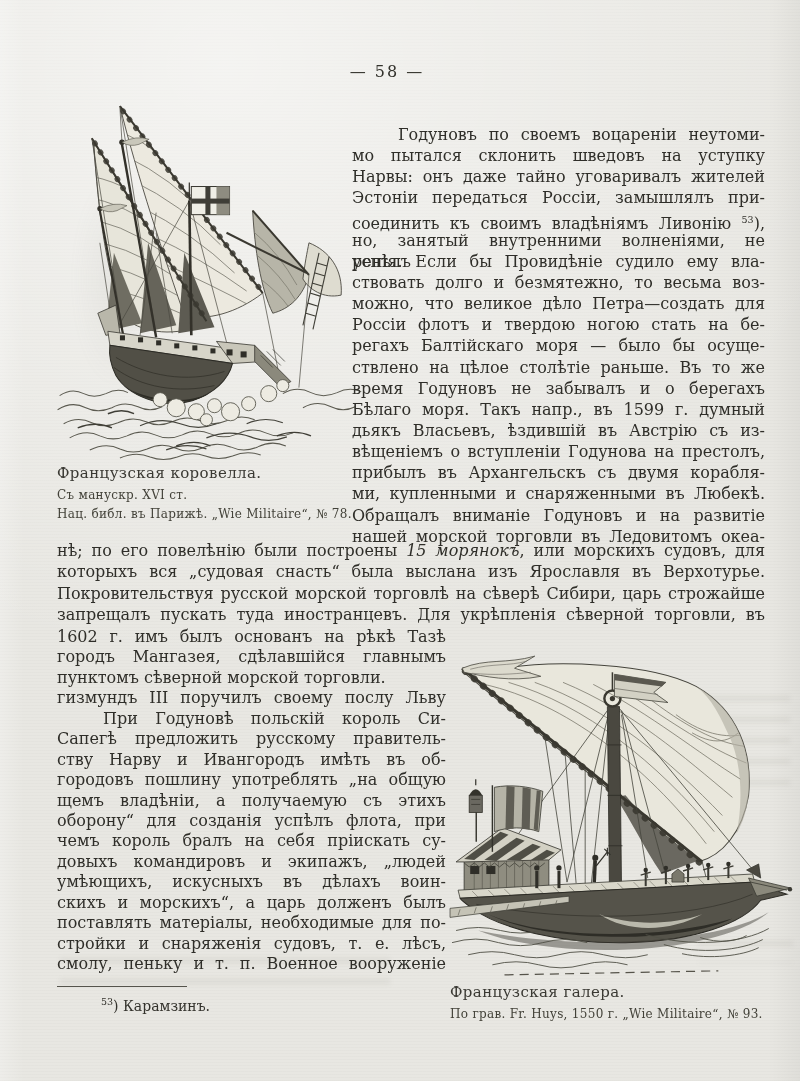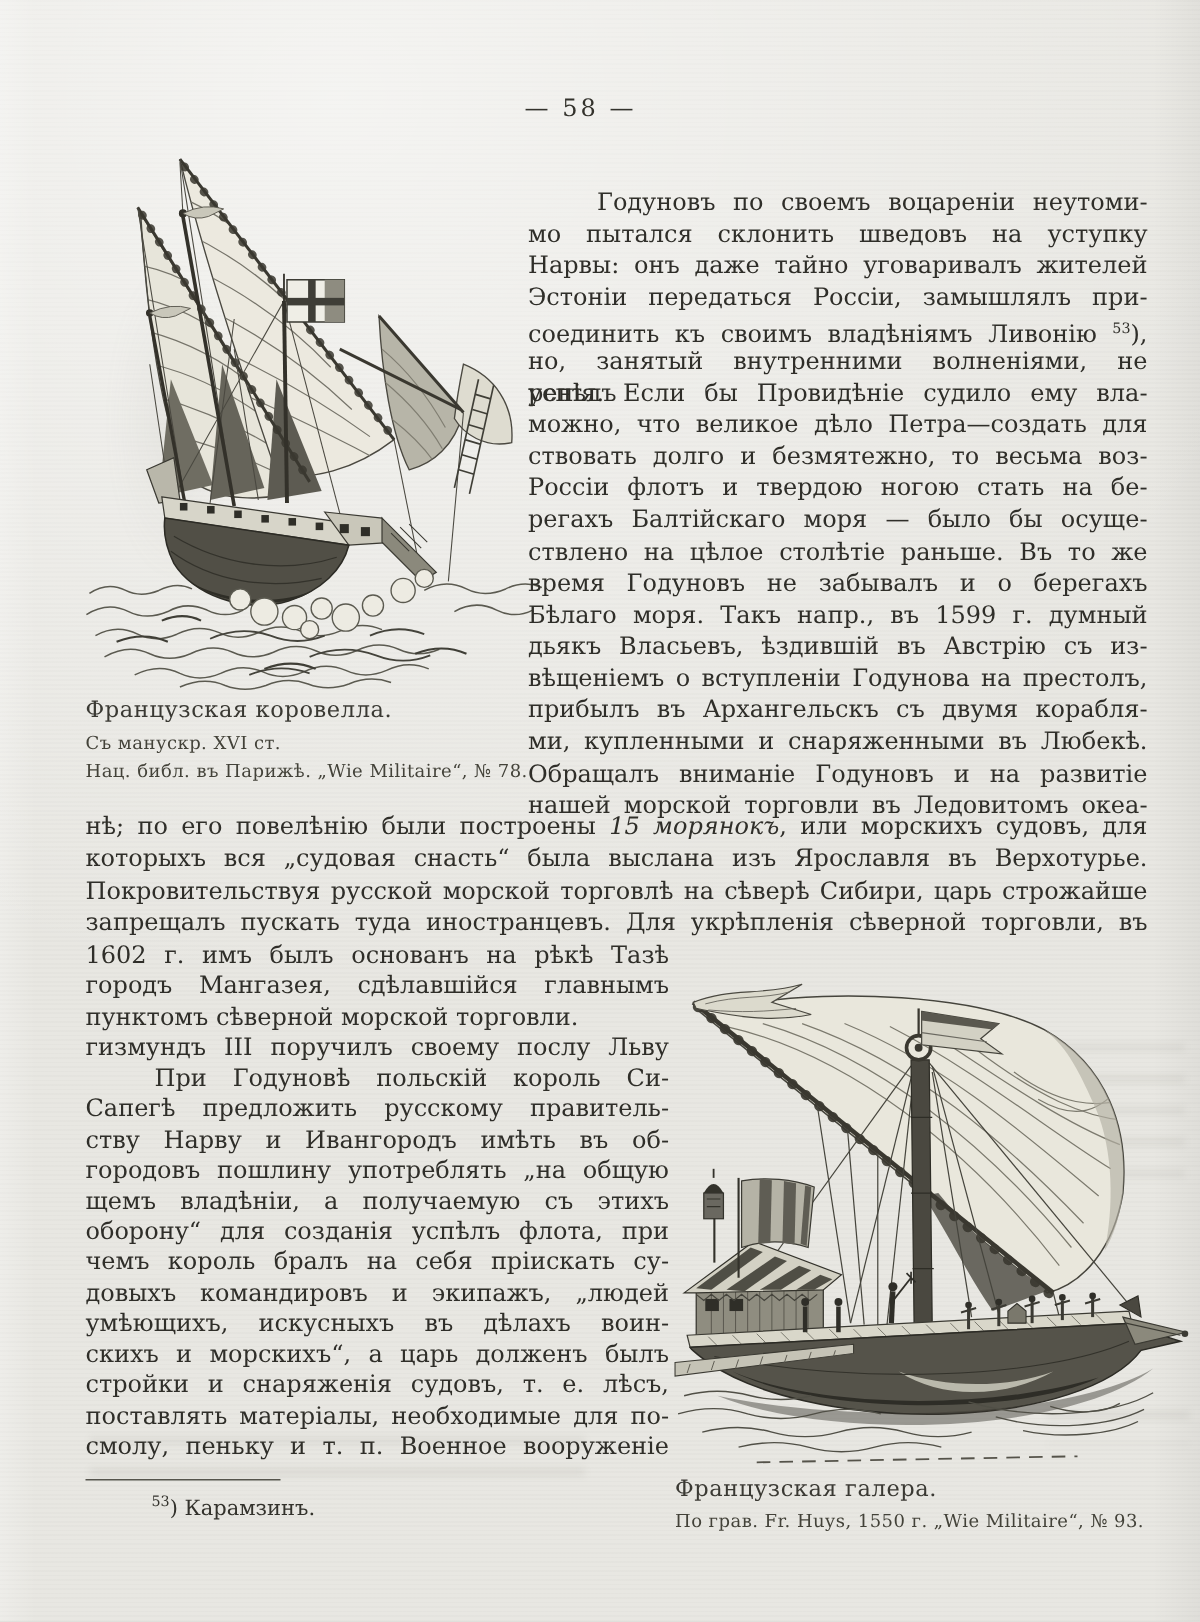--- a/index.html
+++ b/index.html
@@ -236,22 +236,22 @@
 
   <div class="abs col-right">
 
   <div class="tl ind"><span>Годуновъ по своемъ воцареніи неутоми-</span></div>
       <div class="tl"><span>мо пытался склонить шведовъ на уступку</span></div>
       <div class="tl"><span>Нарвы: онъ даже тайно уговаривалъ жителей</span></div>
       <div class="tl"><span>Эстоніи передаться Россіи, замышлялъ при-</span></div>
       <div class="tl"><span>соединить къ своимъ владѣніямъ Ливонію </span><sup>53</sup><span>),</span></div>
       <div class="tl"><span>но, занятый внутренними волненіями, не успѣлъ</span></div>
       <div class="tl"><span>ренія. Если бы Провидѣніе судило ему вла-</span></div>
+      <div class="tl"><span>ствовать долго и безмятежно, то весьма воз-</span></div>
       <div class="tl"><span>можно, что великое дѣло Петра—создать для</span></div>
-      <div class="tl"><span>ствовать долго и безмятежно, то весьма воз-</span></div>
       <div class="tl"><span>Россіи флотъ и твердою ногою стать на бе-</span></div>
       <div class="tl"><span>регахъ Балтійскаго моря — было бы осуще-</span></div>
       <div class="tl"><span>ствлено на цѣлое столѣтіе раньше. Въ то же</span></div>
       <div class="tl"><span>время Годуновъ не забывалъ и о берегахъ</span></div>
       <div class="tl"><span>Бѣлаго моря. Такъ напр., въ 1599 г. думный</span></div>
       <div class="tl"><span>дьякъ Власьевъ, ѣздившій въ Австрію съ из-</span></div>
       <div class="tl"><span>вѣщеніемъ о вступленіи Годунова на престолъ,</span></div>
       <div class="tl"><span>прибылъ въ Архангельскъ съ двумя корабля-</span></div>
       <div class="tl"><span>ми, купленными и снаряженными въ Любекѣ.</span></div>
       <div class="tl"><span>Обращалъ вниманіе Годуновъ и на развитіе</span></div>
@@ -275,22 +275,22 @@
       <div class="tl ind"><span>При Годуновѣ польскій король Си-</span></div>
       <div class="tl"><span>Сапегѣ предложить русскому правитель-</span></div>
       <div class="tl"><span>ству Нарву и Ивангородъ имѣть въ об-</span></div>
       <div class="tl"><span>городовъ пошлину употреблять „на общую</span></div>
       <div class="tl"><span>щемъ владѣніи, а получаемую съ этихъ</span></div>
       <div class="tl"><span>оборону“ для созданія успѣлъ флота, при</span></div>
       <div class="tl"><span>чемъ король бралъ на себя пріискать су-</span></div>
       <div class="tl"><span>довыхъ командировъ и экипажъ, „людей</span></div>
       <div class="tl"><span>умѣющихъ, искусныхъ въ дѣлахъ воин-</span></div>
       <div class="tl"><span>скихъ и морскихъ“, а царь долженъ былъ</span></div>
+      <div class="tl"><span>поставлять матеріалы, необходимые для по-</span></div>
       <div class="tl"><span>стройки и снаряженія судовъ, т. е. лѣсъ,</span></div>
-      <div class="tl"><span>поставлять матеріалы, необходимые для по-</span></div>
       <div class="tl"><span>смолу, пеньку и т. п. Военное вооруженіе</span></div>
     </div>
 
   <figure class="abs fig fig-galley">
     <svg viewBox="0 0 345 335" aria-label="French galley engraving">
       <defs>
         <clipPath id="gsail">
           <path d="M18,30 L248,216 C272,210 292,186 298,150 C302,108 288,66 246,42 C200,18 104,16 56,24 C40,27 26,28 18,30 Z"></path>
         </clipPath>
       </defs>

